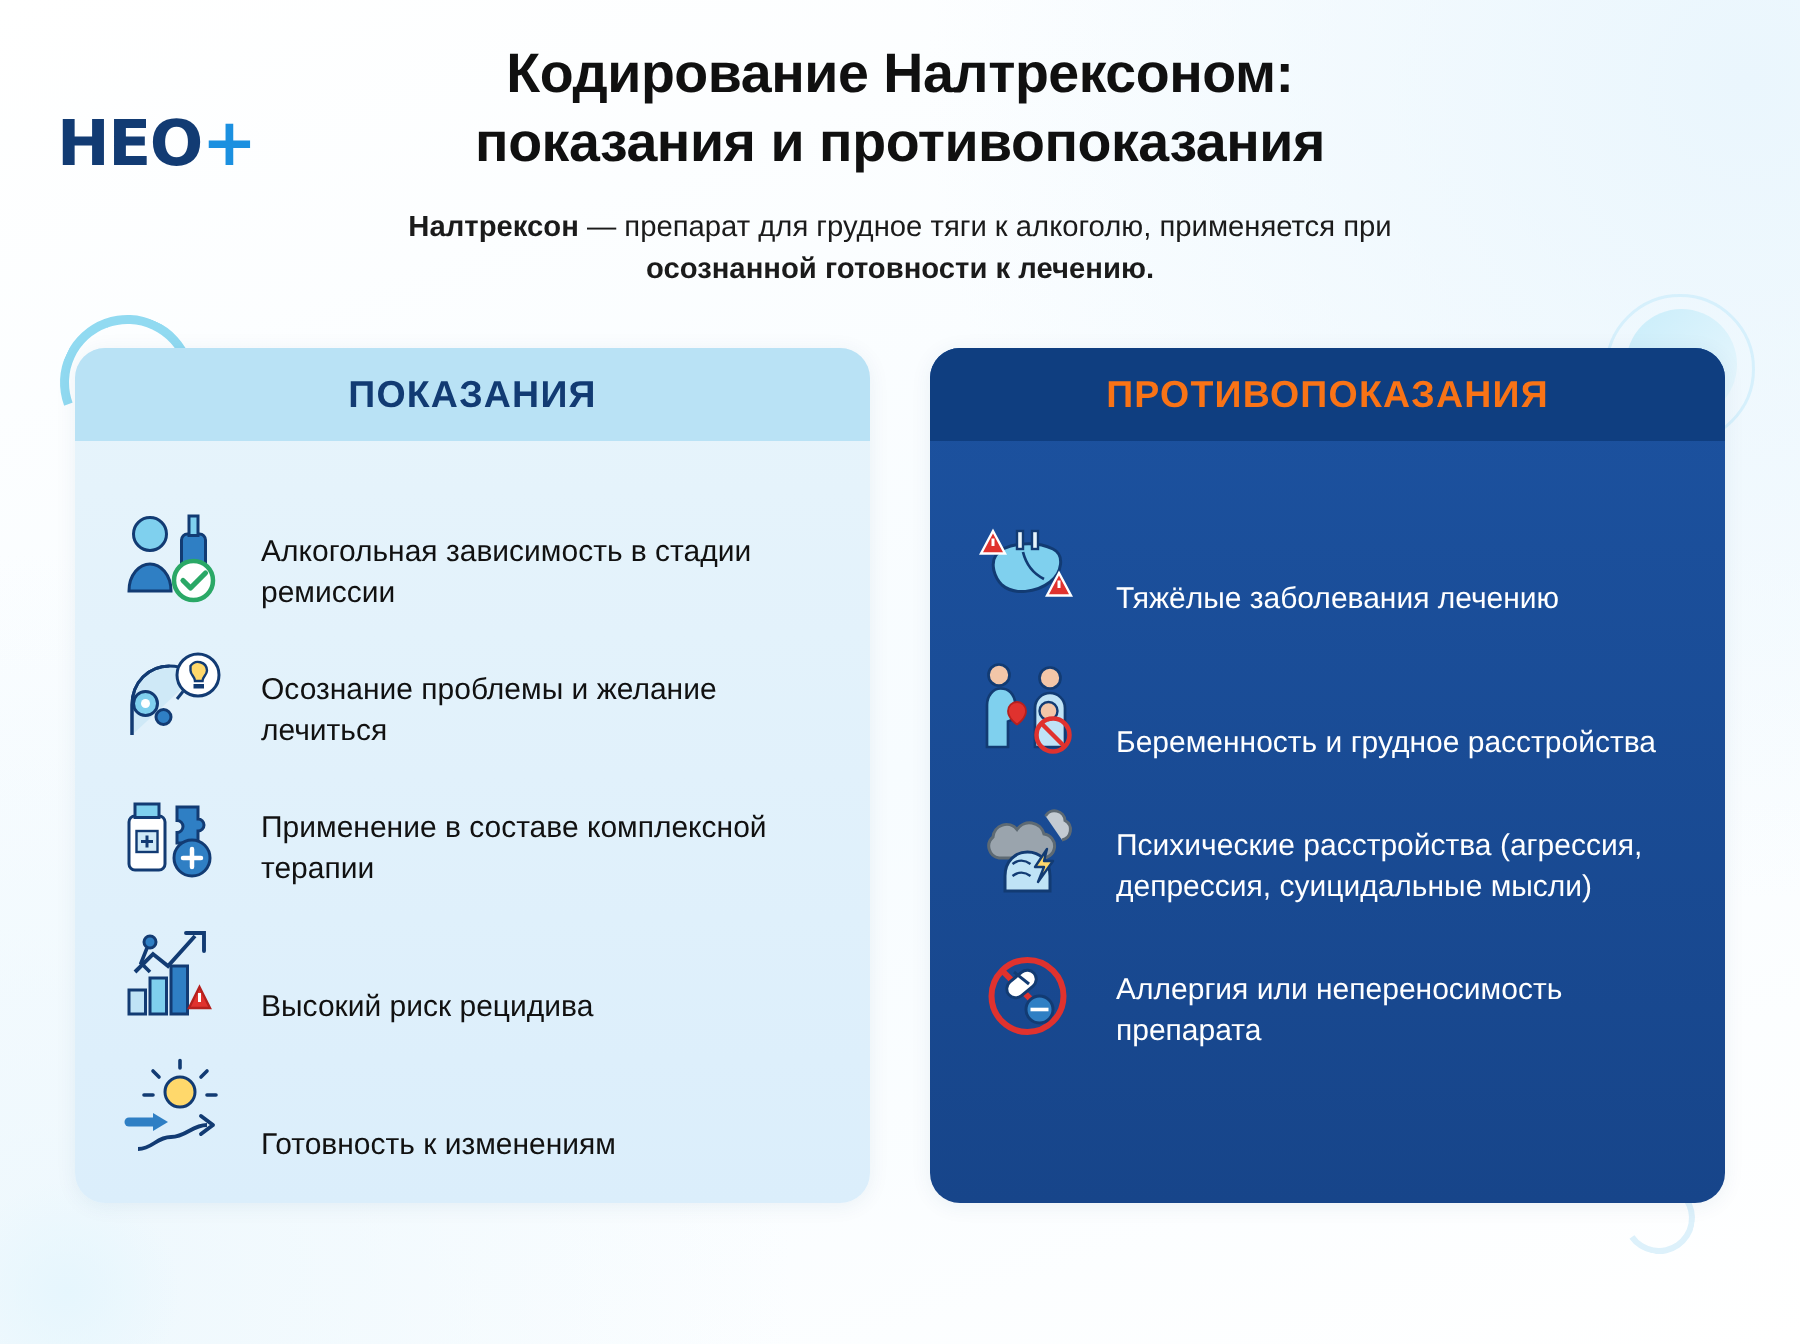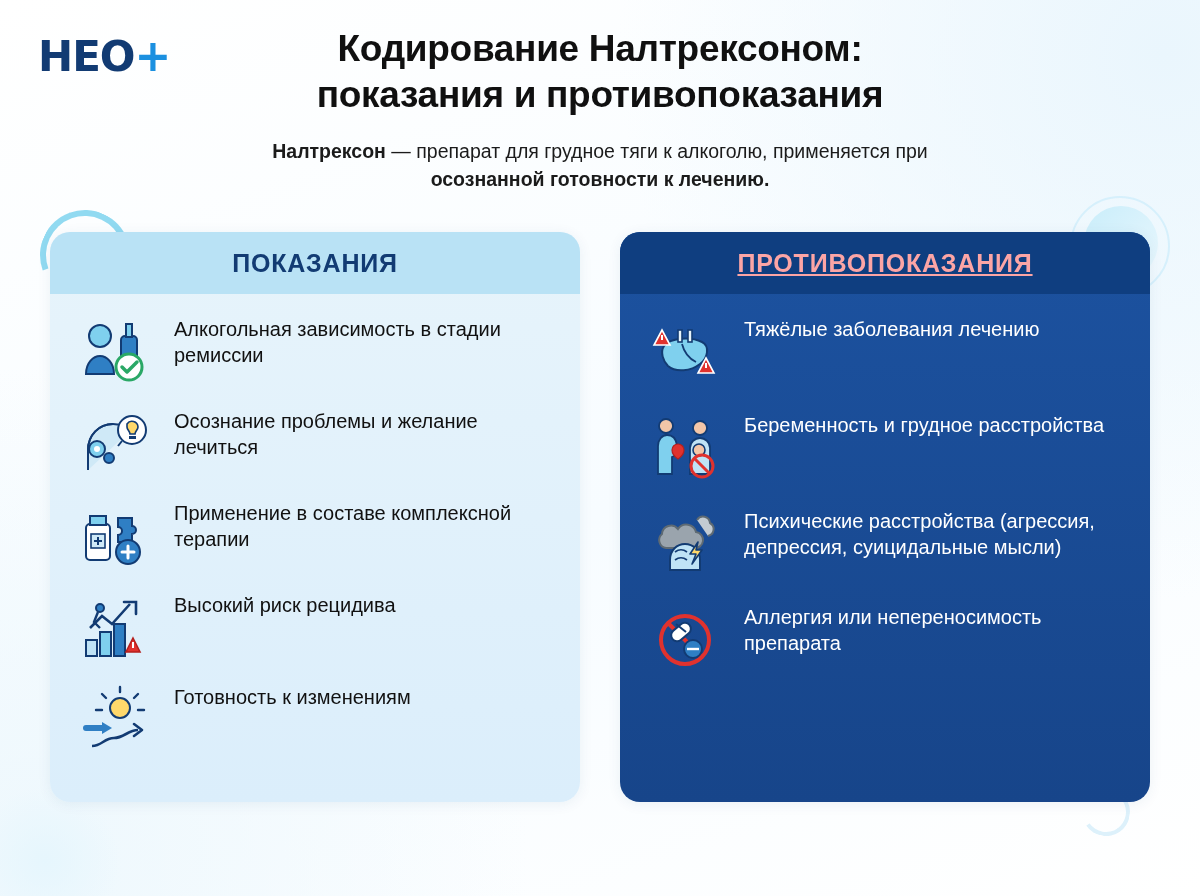--- a/index.html
+++ b/index.html
@@ -84,20 +84,21 @@
     width: 170px;
     height: 52px;
   }
   .logo-text {
     font-family: "DejaVu Sans", sans-serif;
     font-size: 42px;
     font-weight: bold;
     color: #123b73;
     letter-spacing: -1px;
     line-height: 52px;
+    margin-top: 40px;
   }
   .logo-plus {
     color: #1b90e0;
     font-size: 44px;
   }
 
   .header {
     padding-top: 26px;
     text-align: center;
   }
@@ -152,29 +153,28 @@
     font-size: 25px;
     font-weight: bold;
     letter-spacing: .8px;
   }
   .card-left .card-head {
     background: #b9e2f5;
     color: #123b73;
   }
   .card-right .card-head {
     background: #0f3e80;
-    color: #fca5a5;
-    text-decoration: underline;
+    color: #f97316;
   }
   .card-body {
     padding: 22px 26px 26px 22px;
   }
   .row {
     display: flex;
-    align-items: flex-start;
+    align-items: flex-end;
     gap: 16px;
     min-height: 92px;
   }
   .row-icon {
     flex: 0 0 86px;
     width: 86px;
     height: 72px;
     display: flex;
     align-items: center;
     justify-content: center;

